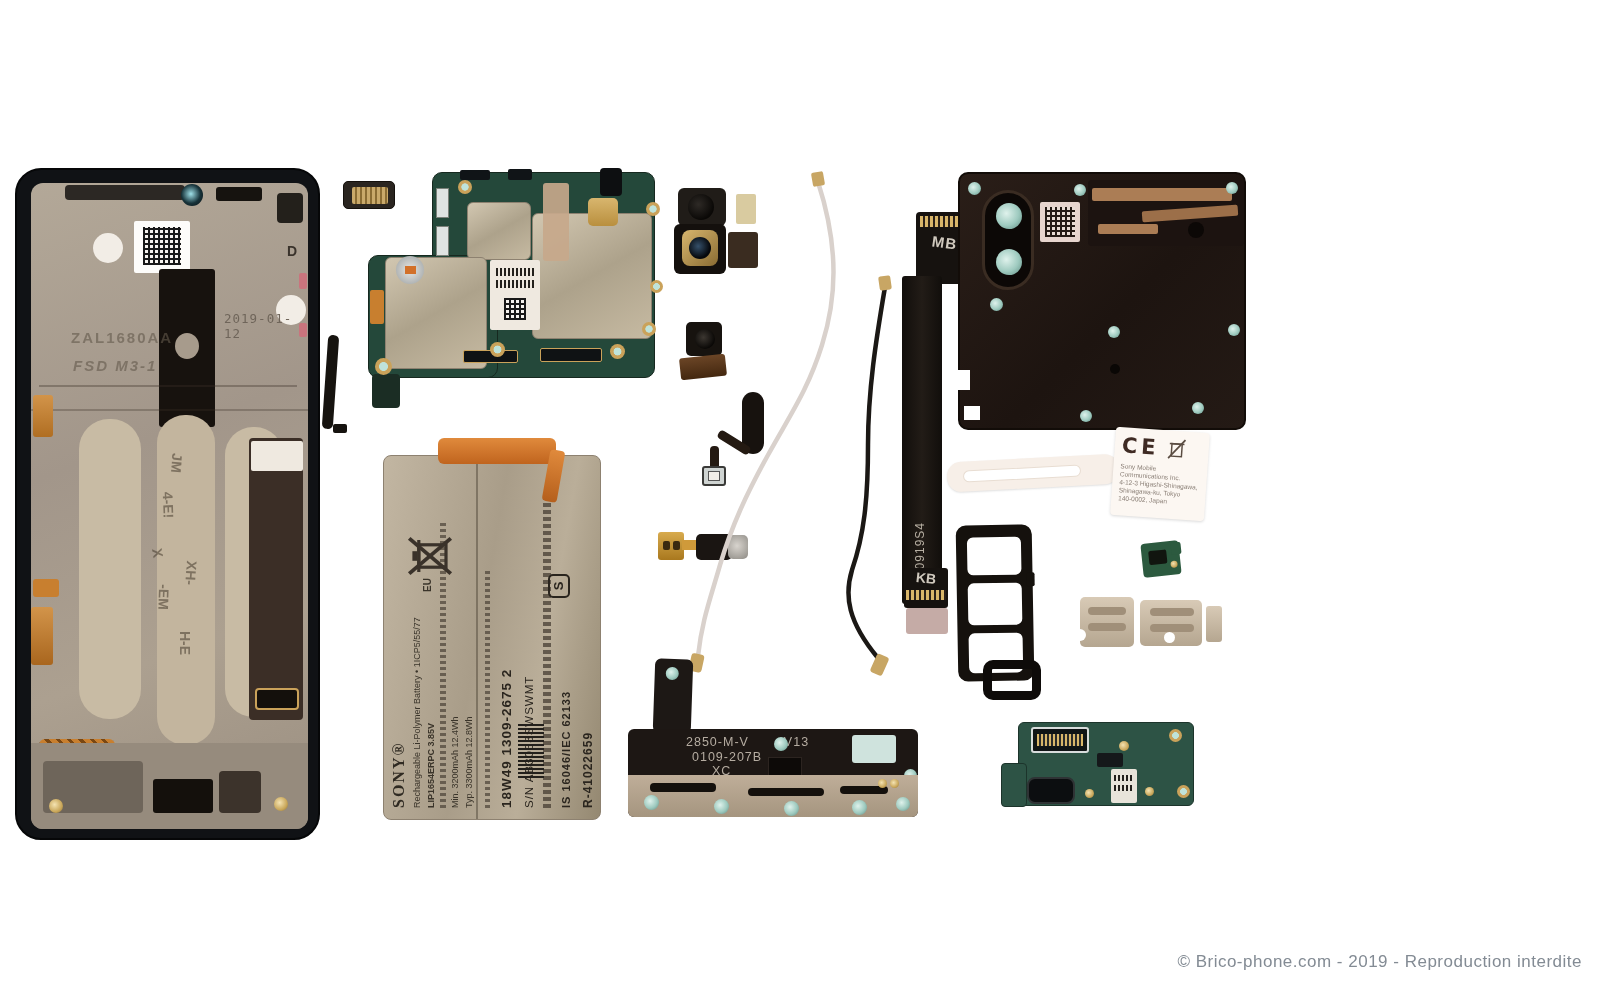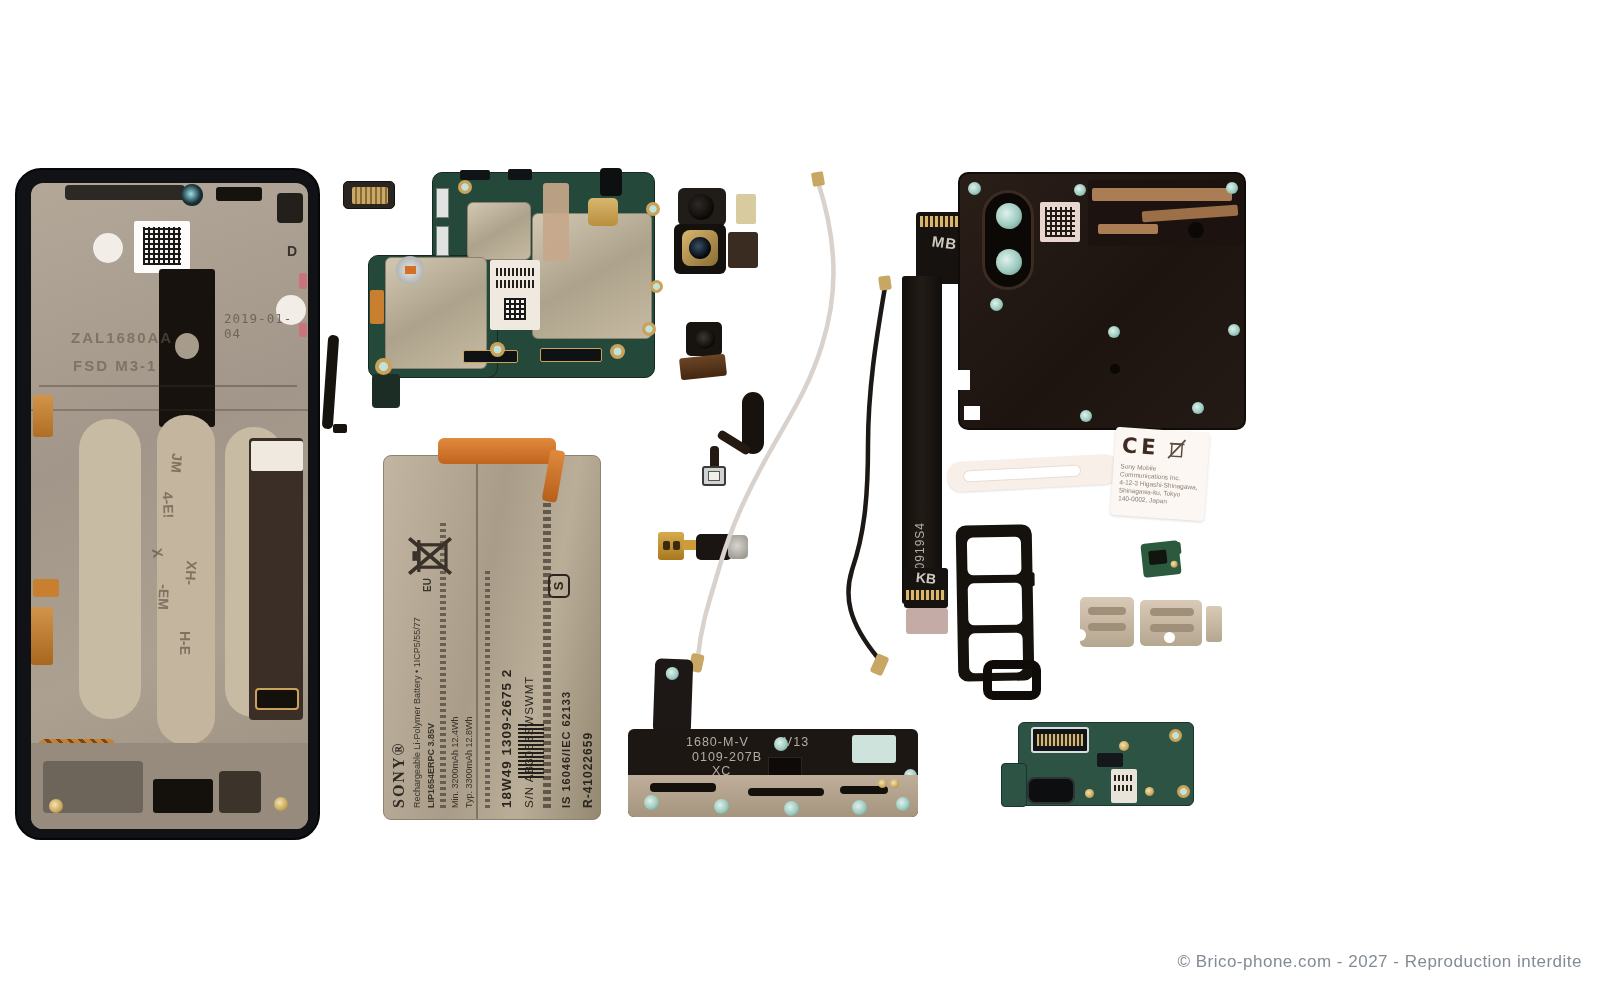--- a/index.html
+++ b/index.html
@@ -40,23 +40,23 @@
       <div class="p" style="left:62px;top:50px;width:30px;height:30px;border-radius:50%;background:#f2ede6;"></div>
       <div class="p" style="left:103px;top:38px;width:56px;height:52px;background:#fdfcfa;border-radius:2px;">
         <div class="p qr" style="left:9px;top:6px;width:38px;height:38px;"></div>
       </div>
       <div class="p" style="left:245px;top:112px;width:30px;height:30px;border-radius:50%;background:#f2ede6;"></div>
       <div class="p" style="left:256px;top:60px;font-size:14px;color:#3a332c;font-weight:bold;">D</div>
 
       <div class="p" style="left:128px;top:86px;width:56px;height:158px;background:#17120e;border-radius:3px;"></div>
       <div class="p" style="left:144px;top:150px;width:24px;height:26px;border-radius:50%;background:#a79b8c;"></div>
 
-      <div class="p" style="left:193px;top:128px;font-family:'DejaVu Sans Mono',monospace;font-size:12.5px;color:#6f655a;letter-spacing:1px;">2019-01-04</div>
+      <div class="p" style="left:193px;top:128px;font-family:'DejaVu Sans Mono',monospace;font-size:12.5px;color:#6f655a;letter-spacing:1px;">2019-01-12</div>
       <div class="p faint" style="left:40px;top:146px;font-size:15px;">ZAL1680AA</div>
-      <div class="p faint" style="left:42px;top:174px;font-size:15px;">FSD M3-1</div>
+      <div class="p faint" style="left:42px;top:174px;font-size:15px;font-style:italic;">FSD M3-1</div>
 
       <div class="p" style="left:8px;top:202px;width:258px;height:2px;background:rgba(60,50,40,.35);"></div>
       <div class="p" style="left:0;top:226px;width:277px;height:2px;background:rgba(60,50,40,.3);"></div>
 
       <div class="p" style="left:48px;top:236px;width:62px;height:300px;background:#c8bba4;border-radius:30px;"></div>
       <div class="p" style="left:126px;top:232px;width:58px;height:330px;background:#c3b59e;border-radius:28px;"></div>
       <div class="p" style="left:194px;top:244px;width:58px;height:290px;background:#c8bba4;border-radius:28px;"></div>
       <div class="p gmark" style="left:136px;top:272px;transform:rotate(95deg);">JM</div>
       <div class="p gmark" style="left:124px;top:314px;transform:rotate(88deg);">4-E!</div>
       <div class="p gmark" style="left:122px;top:362px;transform:rotate(80deg);">X</div>
@@ -295,21 +295,21 @@
     <div class="p" style="left:24px;top:32px;width:11px;height:11px;border-radius:50%;background:#fff;"></div>
   </div>
   <div class="p" style="left:1206px;top:606px;width:16px;height:36px;background:linear-gradient(#d8cab6,#b5a690);border-radius:3px;"></div>
 
   <div class="p" style="left:628px;top:655px;width:290px;height:162px;">
     <div class="p" style="left:26px;top:4px;width:38px;height:74px;background:#1d1815;border-radius:6px;transform:rotate(2deg);">
       <div class="p screw" style="left:11px;top:8px;width:13px;height:13px;"></div>
     </div>
     <div class="p" style="left:0;top:74px;width:290px;height:88px;background:#1d1714;border-radius:6px;">
       <div class="p lbl" style="left:58px;top:6px;">
-        <span>1680-M-V</span>
+        <span>2850-M-V</span>
         <span style="display:inline-block;width:26px;"></span>
         <span>V13</span>
       </div>
       <div class="p lbl" style="left:64px;top:21px;">0109-207B</div>
       <div class="p lbl" style="left:84px;top:35px;">XC</div>
       <div class="p screw" style="left:146px;top:8px;width:14px;height:14px;"></div>
       <div class="p" style="left:140px;top:28px;width:34px;height:34px;background:#0d0a08;border:1px solid #2c2420;"></div>
       <div class="p" style="left:224px;top:6px;width:44px;height:28px;background:#cfe3dd;border-radius:3px;"></div>
       <div class="p screw" style="left:276px;top:40px;width:13px;height:13px;"></div>
 
@@ -341,15 +341,15 @@
     </div>
     <div class="p" style="left:8px;top:54px;width:48px;height:27px;background:#0c0e10;border:2px solid #2f3335;border-radius:8px;"></div>
     <div class="p gold" style="left:100px;top:18px;width:10px;height:10px;"></div>
     <div class="p mscrew" style="left:150px;top:6px;width:13px;height:13px;"></div>
     <div class="p mscrew" style="left:158px;top:62px;width:13px;height:13px;"></div>
     <div class="p gold" style="left:126px;top:64px;width:9px;height:9px;"></div>
     <div class="p gold" style="left:66px;top:66px;width:9px;height:9px;"></div>
   </div>
 
 
-  <div class="p copyright" style="right:18px;top:952px;">© Brico-phone.com - 2027 - Reproduction interdite</div>
+  <div class="p copyright" style="right:18px;top:952px;">© Brico-phone.com - 2019 - Reproduction interdite</div>
 
 </div>
 
 </body></html>

